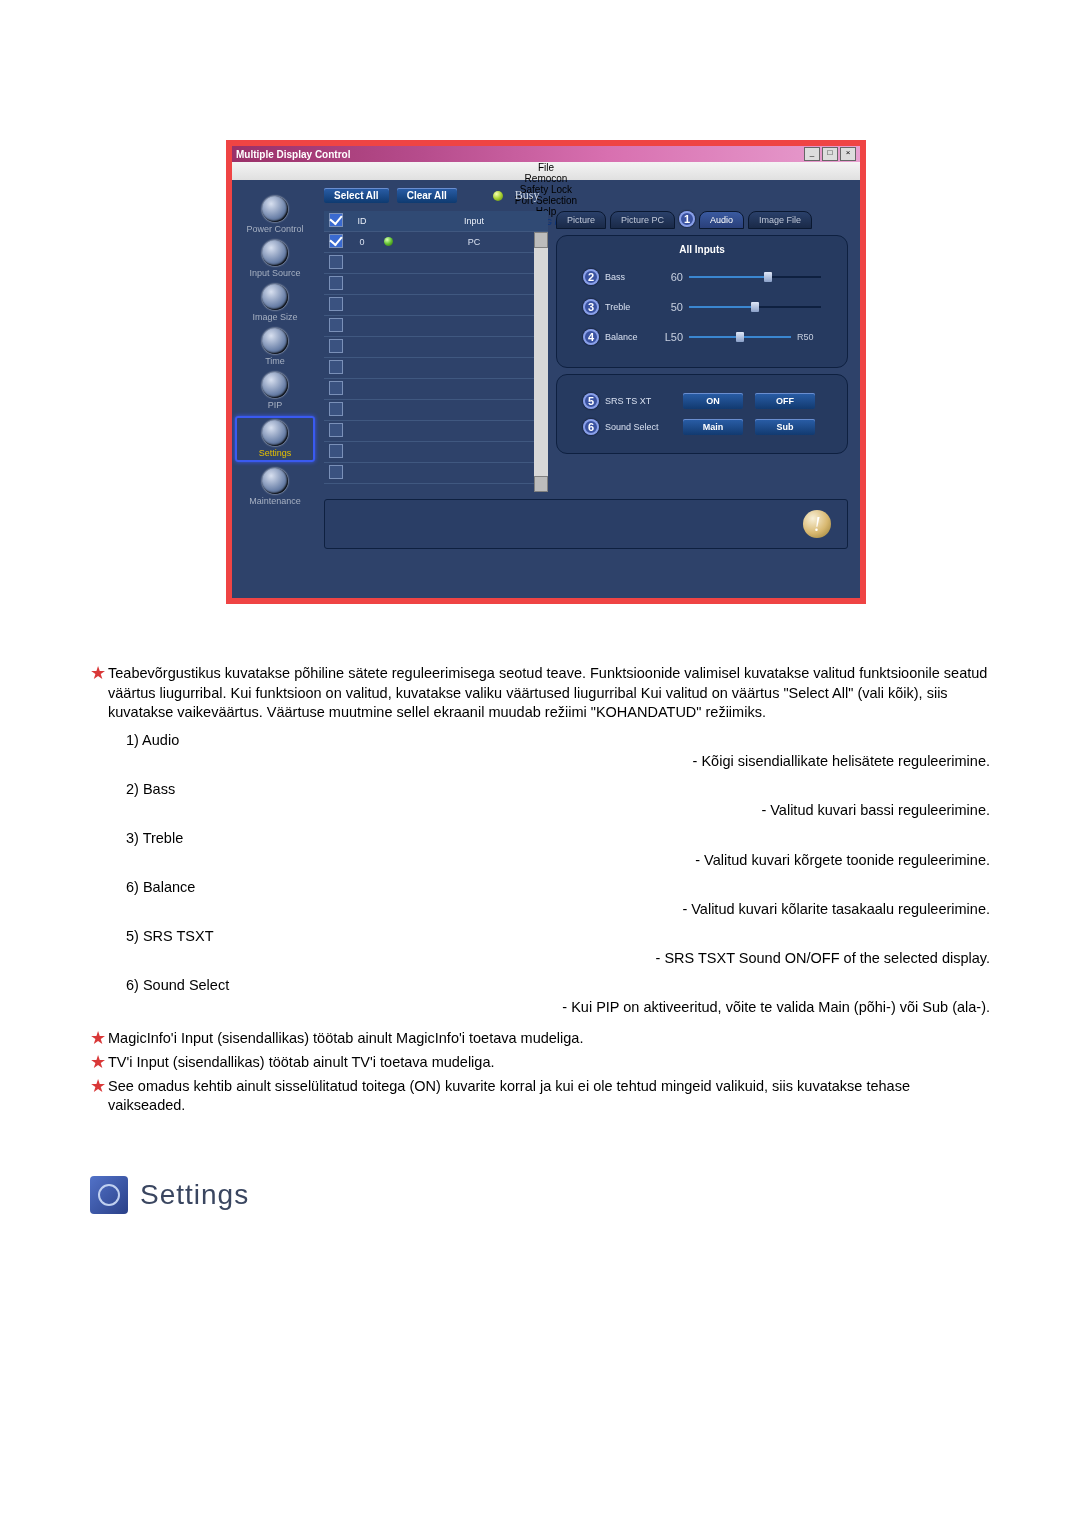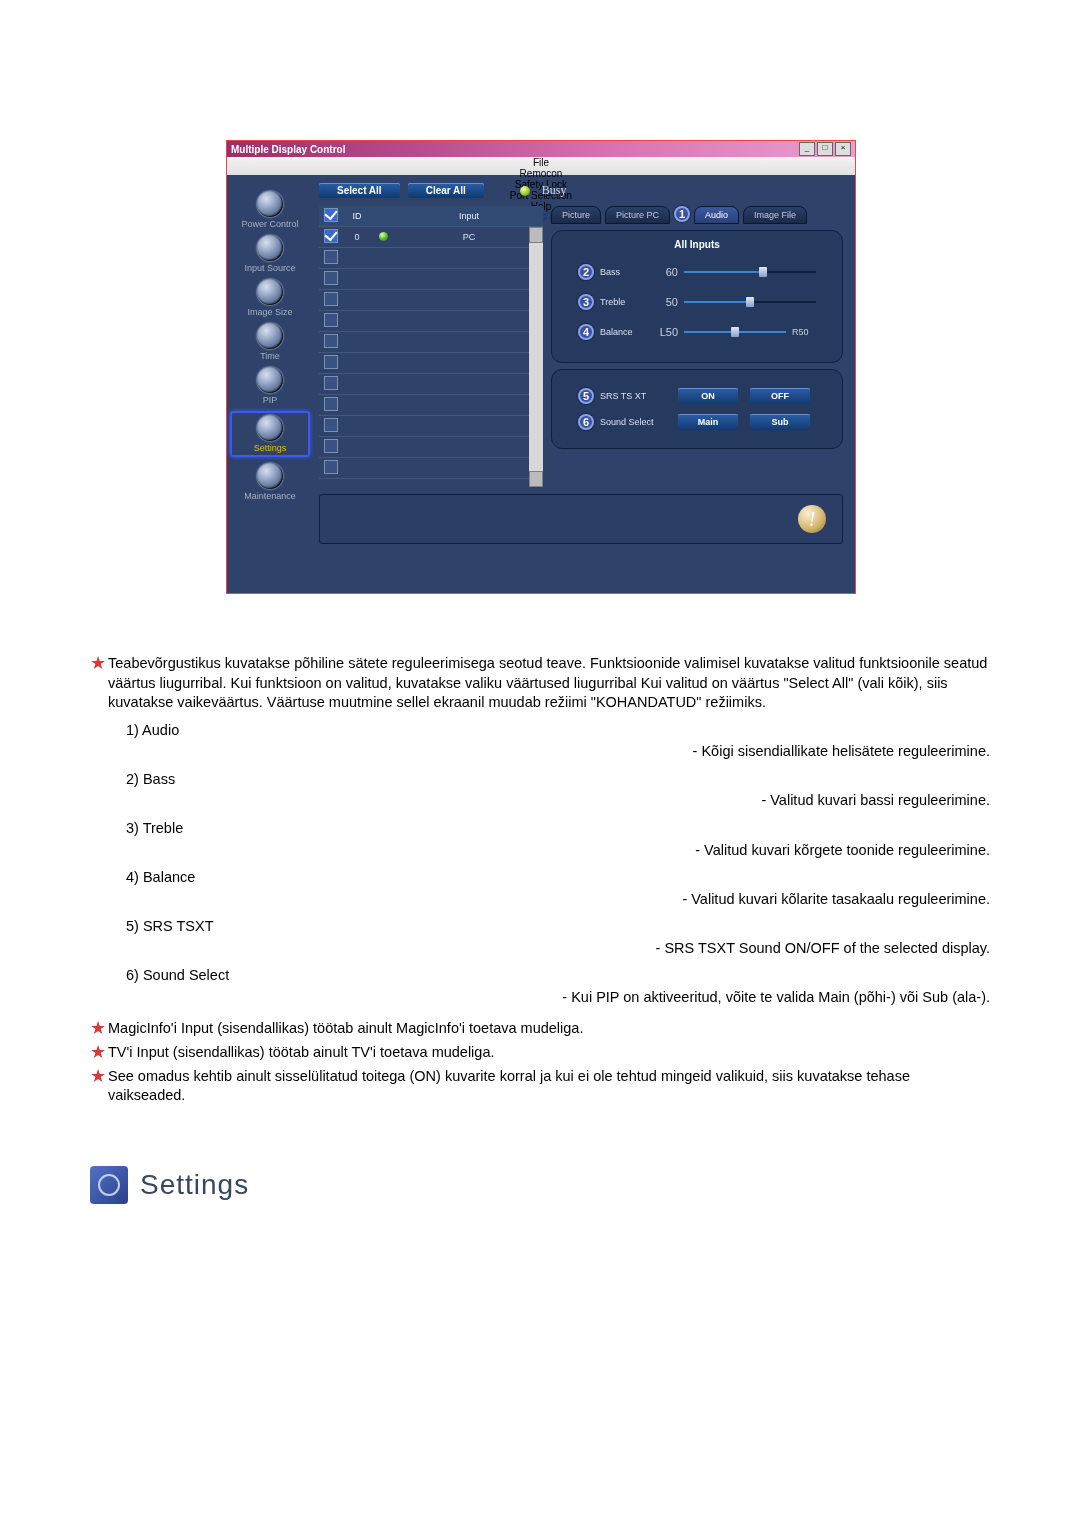--- a/index.html
+++ b/index.html
@@ -15,21 +15,21 @@
     padding: 140px 0 80px 0;
     box-sizing: border-box;
   }
   
   .shot-wrap {
     width: 628px;
     margin: 0 auto 60px auto;
   }
   .app-window {
     width: 628px;
-    border: 1px solid #ef4444;
+    border: 6px solid #ef4444;
     background: #14b8a6;
     font-size: 10px;
     color: #c8d0dc;
   }
   .title-bar {
     height: 16px;
     background: linear-gradient(to right, #9a3068, #b64c8c 30%, #d870b0 60%, #e8a0d0);
     display: flex;
     align-items: center;
     padding: 0 4px;
@@ -101,21 +101,21 @@
     display: flex;
     align-items: center;
     gap: 8px;
     margin-bottom: 8px;
   }
   .pill-btn {
     background: linear-gradient(#2a5ea8, #0e3a70);
     color: #fff;
     font-weight: bold;
     font-size: 10px;
-    padding: 2px 18px;
+    padding: 2px 10px;
     border-radius: 2px;
     box-shadow: inset 0 1px 0 #6a8ed0;
   }
   .busy-light {
     width: 10px; height: 10px; border-radius: 50%;
     background: radial-gradient(circle at 35% 30%, #f8ffb0, #a8d030 50%, #507810);
     display: inline-block; margin-right: 4px;
   }
   .busy-label { color: #d0d8e4; font-size: 12px; font-family: Liberation Serif, serif; }
   .columns {
@@ -503,21 +503,21 @@
 
     <div class="num-para">1) Audio</div>
     <div class="sub-para">- Kõigi sisendiallikate helisätete reguleerimine.</div>
 
     <div class="num-para">2) Bass</div>
     <div class="sub-para">- Valitud kuvari bassi reguleerimine.</div>
 
     <div class="num-para">3) Treble</div>
     <div class="sub-para">- Valitud kuvari kõrgete toonide reguleerimine.</div>
 
-    <div class="num-para">4) Balance</div>
+    <div class="num-para">6) Balance</div>
     <div class="sub-para">- Valitud kuvari kõlarite tasakaalu reguleerimine.</div>
 
     <div class="num-para">5) SRS TSXT</div>
     <div class="sub-para">- SRS TSXT Sound ON/OFF of the selected display.</div>
 
     <div class="num-para">6) Sound Select</div>
     <div class="sub-para">- Kui PIP on aktiveeritud, võite te valida Main (põhi-) või Sub (ala-).</div>
 
     <div class="star-para" style="margin-top:12px">
       <span class="star">★</span>

